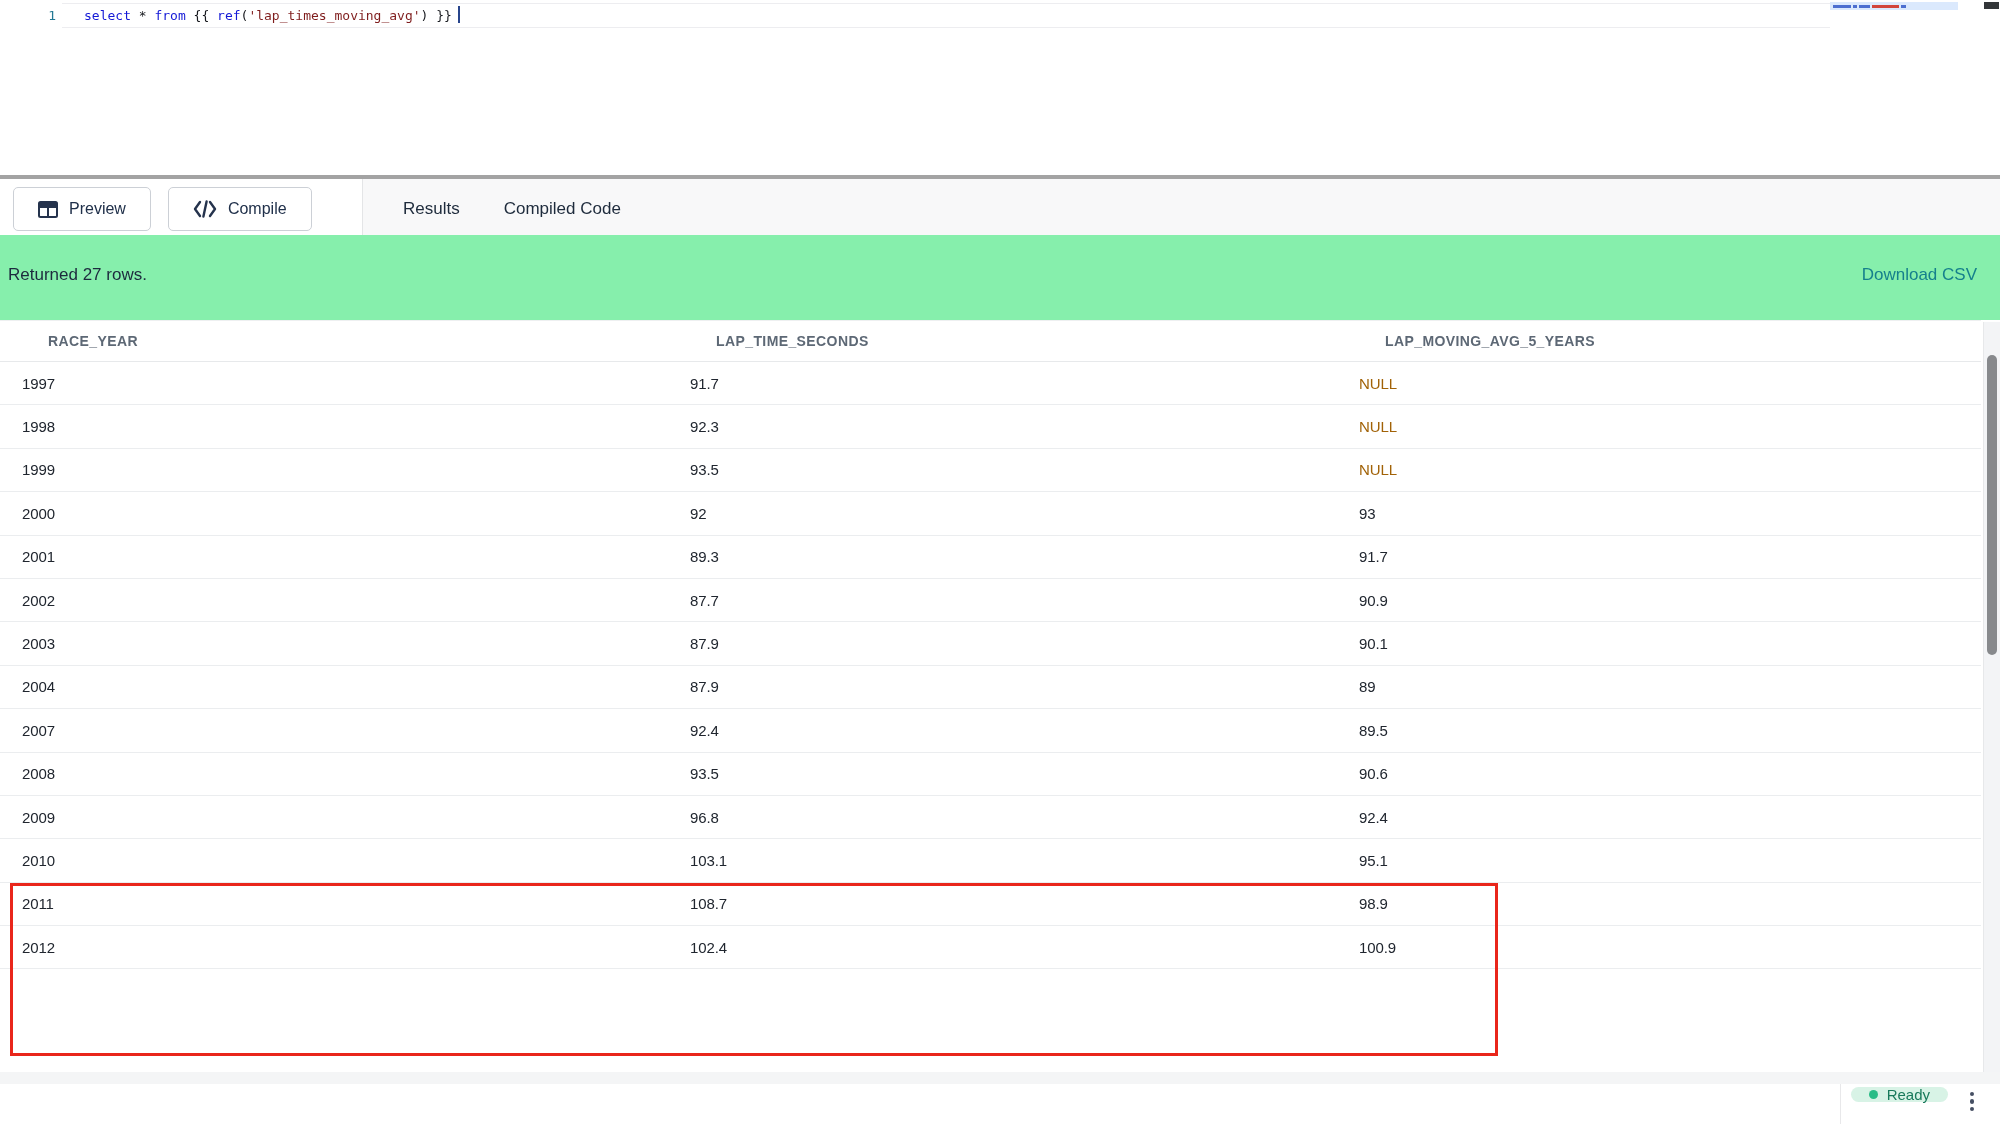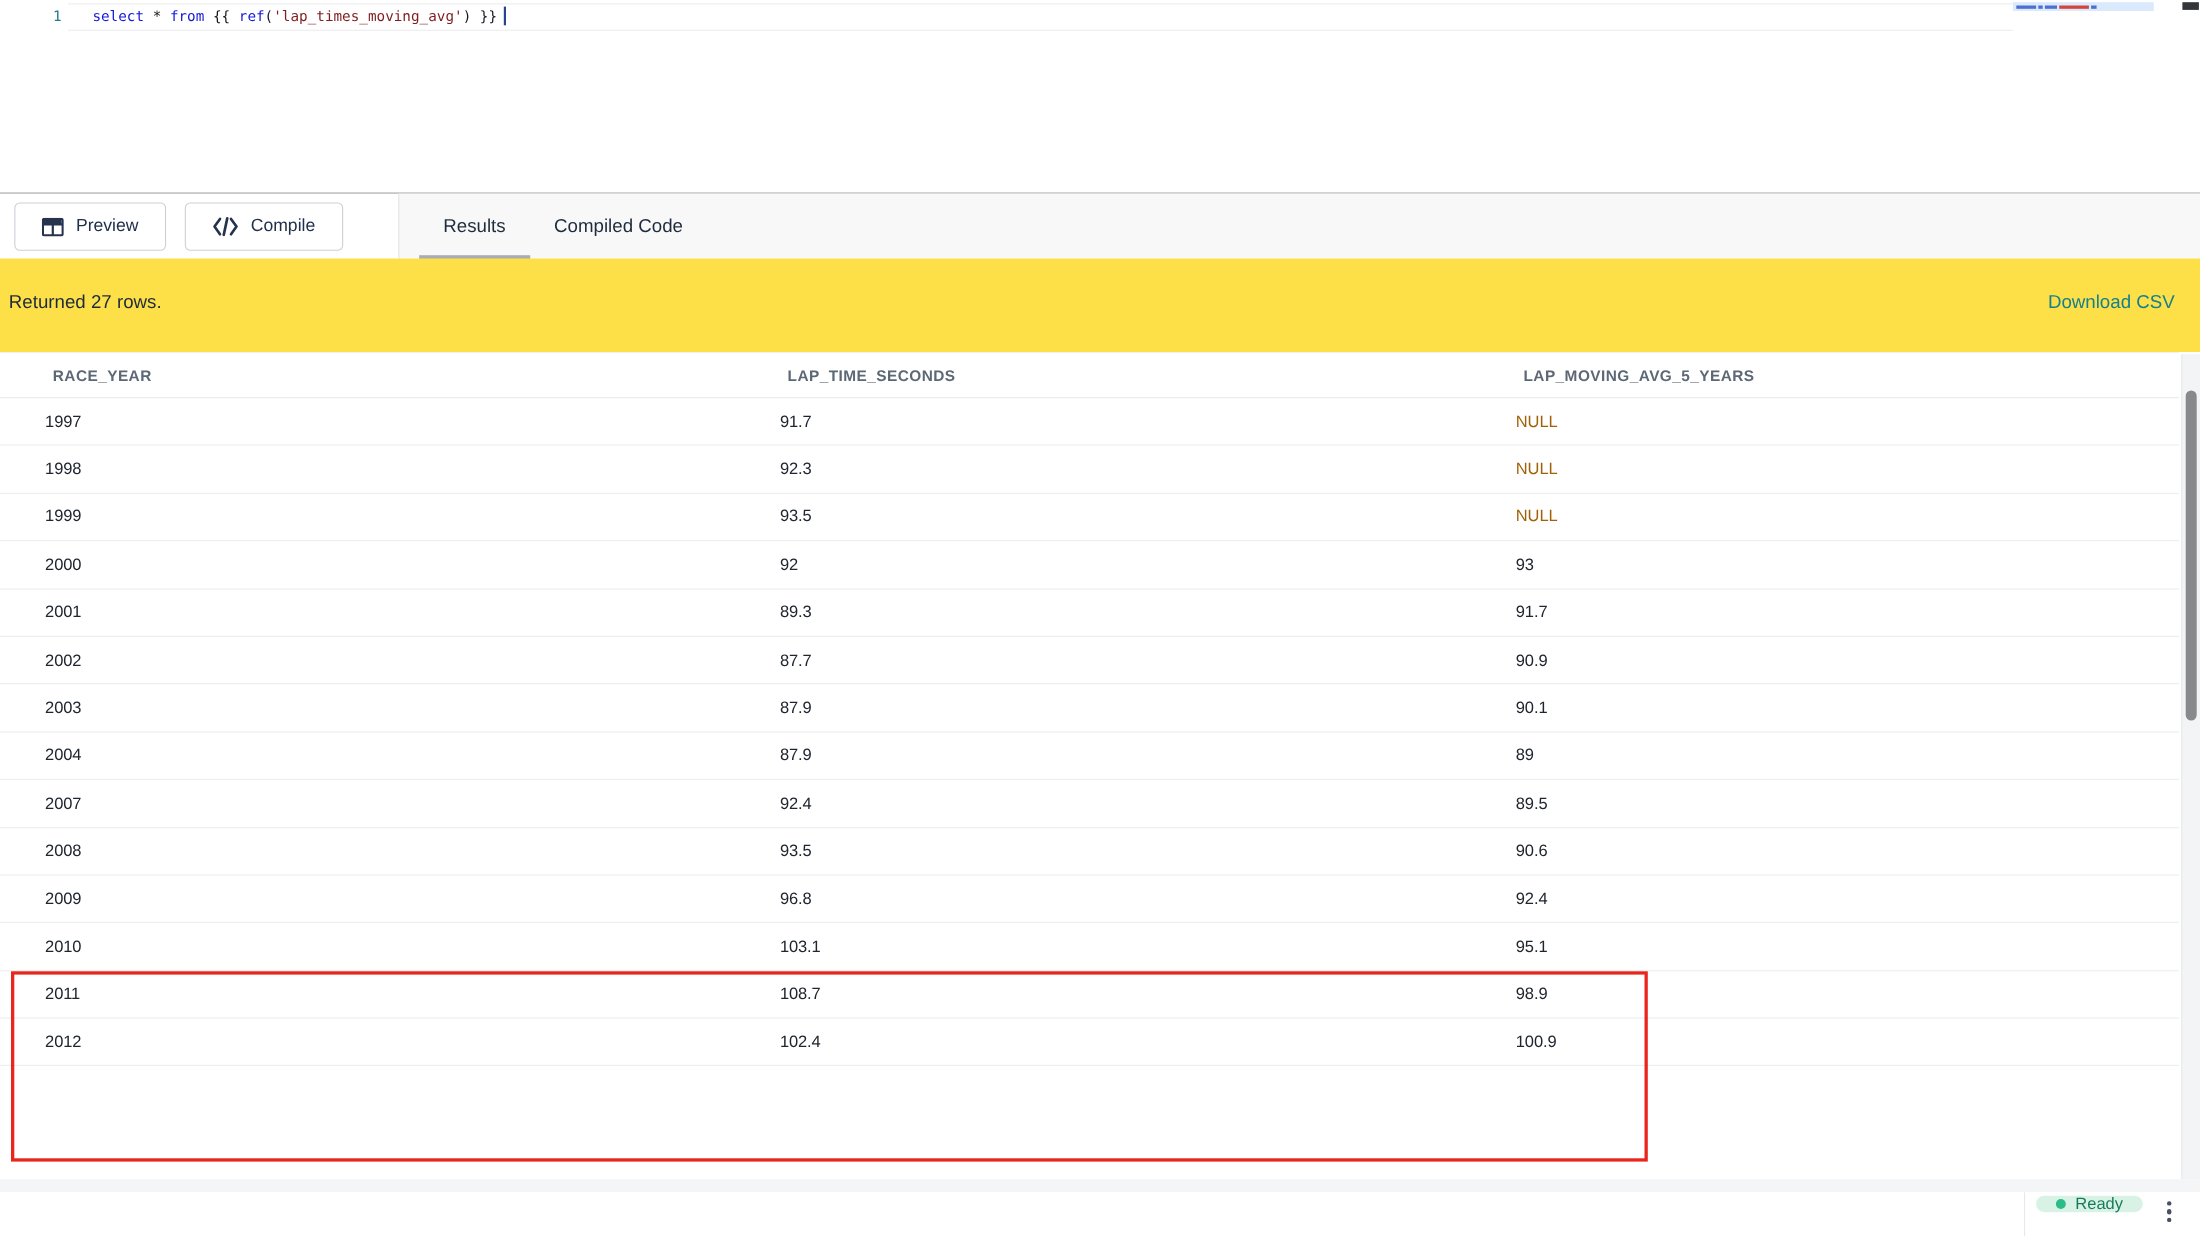--- a/index.html
+++ b/index.html
@@ -21,46 +21,46 @@
   .minimap { position:absolute; left:1830px; top:0; width:152px; height:175px; }
   .minimap-line { position:absolute; left:0; top:2px; width:128px; height:8px; background:#dbe9fd;
     display:flex; align-items:center; padding-left:3px; gap:2px; }
   .minimap-line span { height:3px; display:inline-block; }
   .mm-b { background:#4d6fd0; } .mm-r { background:#d2453c; }
   .editor-scrollbar { position:absolute; right:0; top:0; width:17px; height:175px; }
   .editor-scroll-thumb { position:absolute; left:1px; right:1px; top:2px; height:7px; background:#333639; }
 
   
   .toolbar { position:absolute; left:0; top:175px; width:2000px; height:60px;
-    border-top:1px solid #a3a3a3; background:#fff; }
+    border-top:4px solid #a3a3a3; background:#fff; }
   .toolbar-right-bg { position:absolute; left:362px; top:0; right:0; bottom:0;
     background:#f8f8f9; border-left:1px solid #e4e5e7; }
   .btn-group { position:absolute; left:13px; top:8px; display:flex; gap:17px; }
   .btn { height:44px; display:flex; align-items:center; gap:11px; padding:0 24px;
     background:#fff; border:1px solid #ccd0d6; border-radius:5px; font-size:16px;
     color:#20304a; font-weight:500; cursor:pointer; }
   .btn svg { display:block; }
   .tabs { position:absolute; left:381px; top:0; height:60px; display:flex; }
   .tab { height:60px; display:flex; align-items:center; padding:0 22px; font-size:17px;
     color:#1e2b3c; position:relative; cursor:pointer; }
   .tab.active::after { content:""; position:absolute; left:0; right:0; bottom:0;
     height:4px; background:#a8adb5; }
 
   
-  .results-meta { position:absolute; left:0; top:235px; width:2000px; height:85px; background:#fde047; }
+  .results-meta { position:absolute; left:0; top:235px; width:2000px; height:85px; background:#86efac; }
   .summary { position:absolute; left:8px; top:30px; font-size:17px; color:#1d2a3e; }
   .download { position:absolute; right:23px; top:30px; font-size:17px; color:#15808c; cursor:pointer; }
 
   
   .table { position:absolute; left:0; top:320px; width:1981px; }
   .thead, .trow { display:grid; grid-template-columns:668px 669px 1fr; }
   .thead { height:42px; border-top:1px solid #eef0f1; border-bottom:1px solid #e7e9eb; align-items:center; }
   .th { padding-left:48px; font-size:14px; font-weight:bold; color:#5d6875; letter-spacing:0.4px; }
   .trow { height:43.4px; border-bottom:1px solid #ebedef; align-items:center; }
-  .tcell { padding-left:41px; font-size:15px; color:#20262f; letter-spacing:-0.1px; }
+  .tcell { padding-left:22px; font-size:15px; color:#20262f; letter-spacing:-0.1px; }
   .tcell.null { color:#a16207; }
 
   .highlight-box { position:absolute; left:10px; top:883px; width:1488px; height:173px;
     border:3px solid #e9261b; z-index:5; pointer-events:none; }
 
   .results-scrollbar { position:absolute; right:0; top:322px; width:17px; height:750px;
     background:#f3f4f6; border-left:1px solid #e7e8ea; }
   .results-scroll-thumb { position:absolute; left:3px; width:10px; top:33px; height:300px;
     background:#87898c; border-radius:6px; }
 

